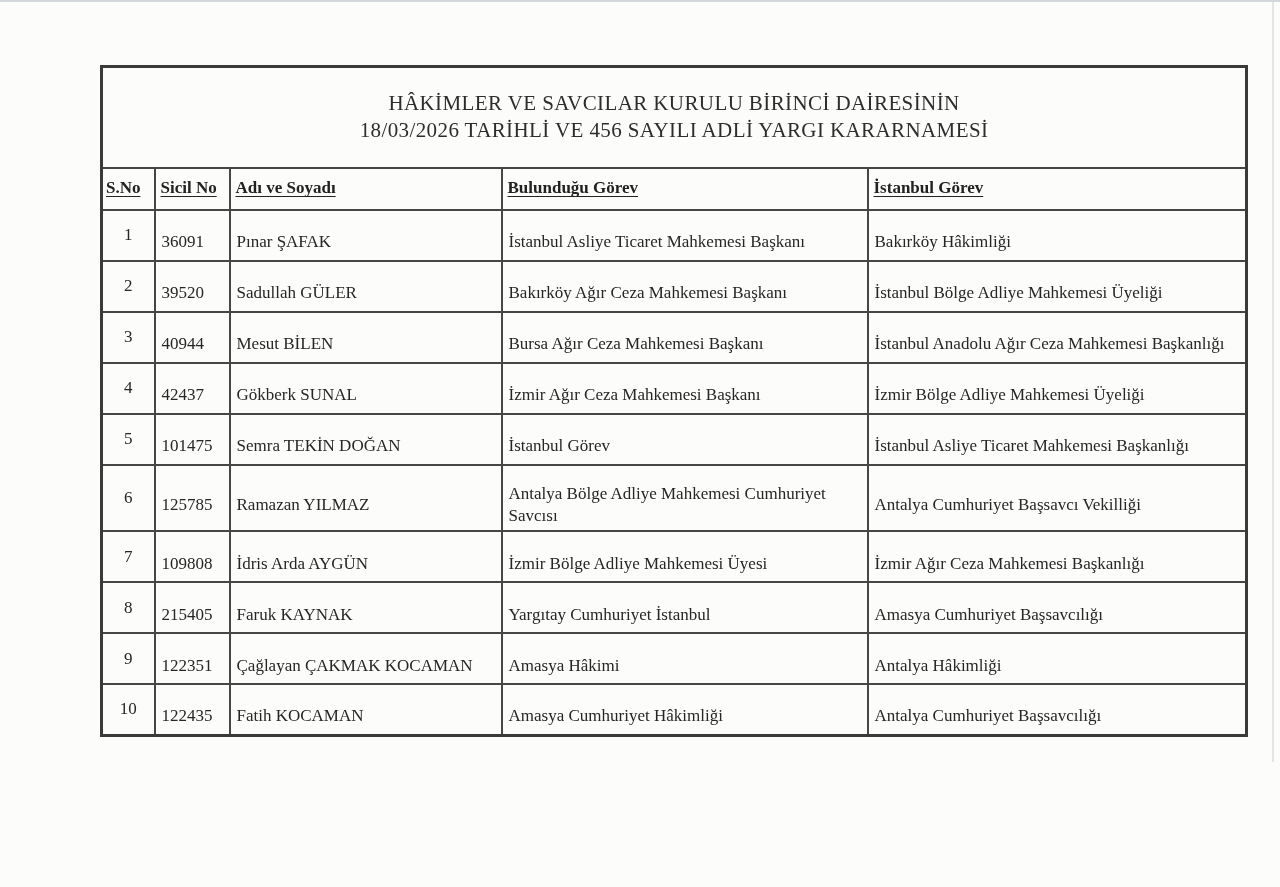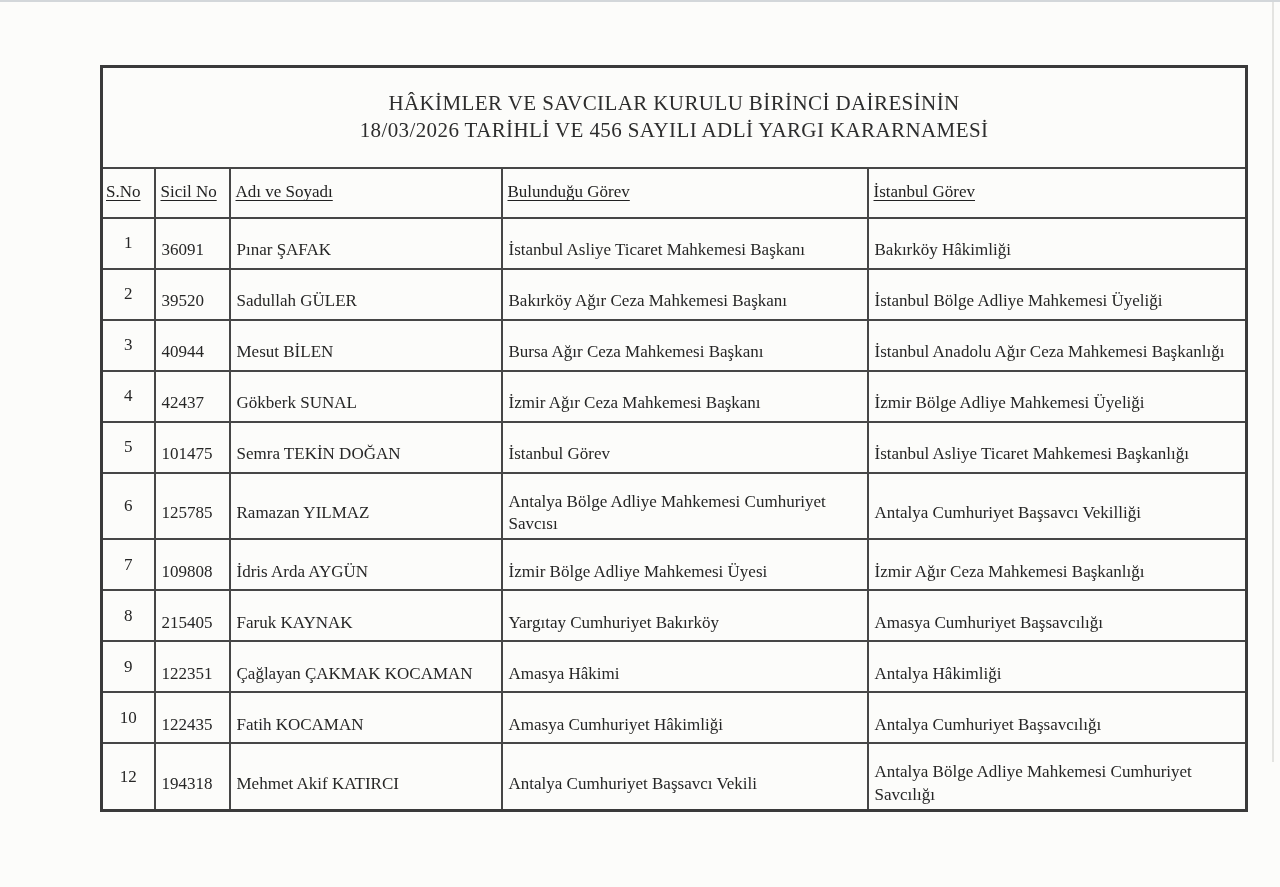--- a/index.html
+++ b/index.html
@@ -39,22 +39,22 @@
     height: 101px;
     text-align: center;
     font-family: Liberation Serif, serif;
     font-size: 21px;
     letter-spacing: 0.4px;
     color: #2d2d2d;
     border-bottom: 2px solid #464646;
   }
   tr.title-row td .title-line { display: block; }
   tr.header-row th {
-    height: 50px;
-    font-weight: normal;
+    height: 42px;
+    font-weight: bold;
     text-decoration: underline;
     text-underline-offset: 3px;
     text-align: left;
     padding: 2px 4px 2px 5px;
     color: #222;
   }
   tr.header-row th.col0 { padding-left: 3px; }
   tbody.rows td {
     height: 51px;
     padding: 17px 8px 3px 6px;
@@ -141,38 +141,31 @@
         <td class="col0">7</td>
         <td class="col1">109808</td>
         <td class="col2">İdris Arda AYGÜN</td>
         <td class="col3">İzmir Bölge Adliye Mahkemesi Üyesi</td>
         <td class="col4">İzmir Ağır Ceza Mahkemesi Başkanlığı</td>
       </tr>
       <tr>
         <td class="col0">8</td>
         <td class="col1">215405</td>
         <td class="col2">Faruk KAYNAK</td>
-        <td class="col3">Yargıtay Cumhuriyet Bakırköy</td>
+        <td class="col3">Yargıtay Cumhuriyet İstanbul</td>
         <td class="col4">Amasya Cumhuriyet Başsavcılığı</td>
       </tr>
       <tr>
         <td class="col0">9</td>
         <td class="col1">122351</td>
         <td class="col2">Çağlayan ÇAKMAK KOCAMAN</td>
         <td class="col3">Amasya Hâkimi</td>
         <td class="col4">Antalya Hâkimliği</td>
       </tr>
       <tr>
         <td class="col0">10</td>
         <td class="col1">122435</td>
         <td class="col2">Fatih KOCAMAN</td>
         <td class="col3">Amasya Cumhuriyet Hâkimliği</td>
         <td class="col4">Antalya Cumhuriyet Başsavcılığı</td>
       </tr>
-      <tr>
-        <td class="col0">12</td>
-        <td class="col1">194318</td>
-        <td class="col2">Mehmet Akif KATIRCI</td>
-        <td class="col3">Antalya Cumhuriyet Başsavcı Vekili</td>
-        <td class="col4">Antalya Bölge Adliye Mahkemesi Cumhuriyet Savcılığı</td>
-      </tr>
     </tbody>
 </table>
 
 </body></html>

